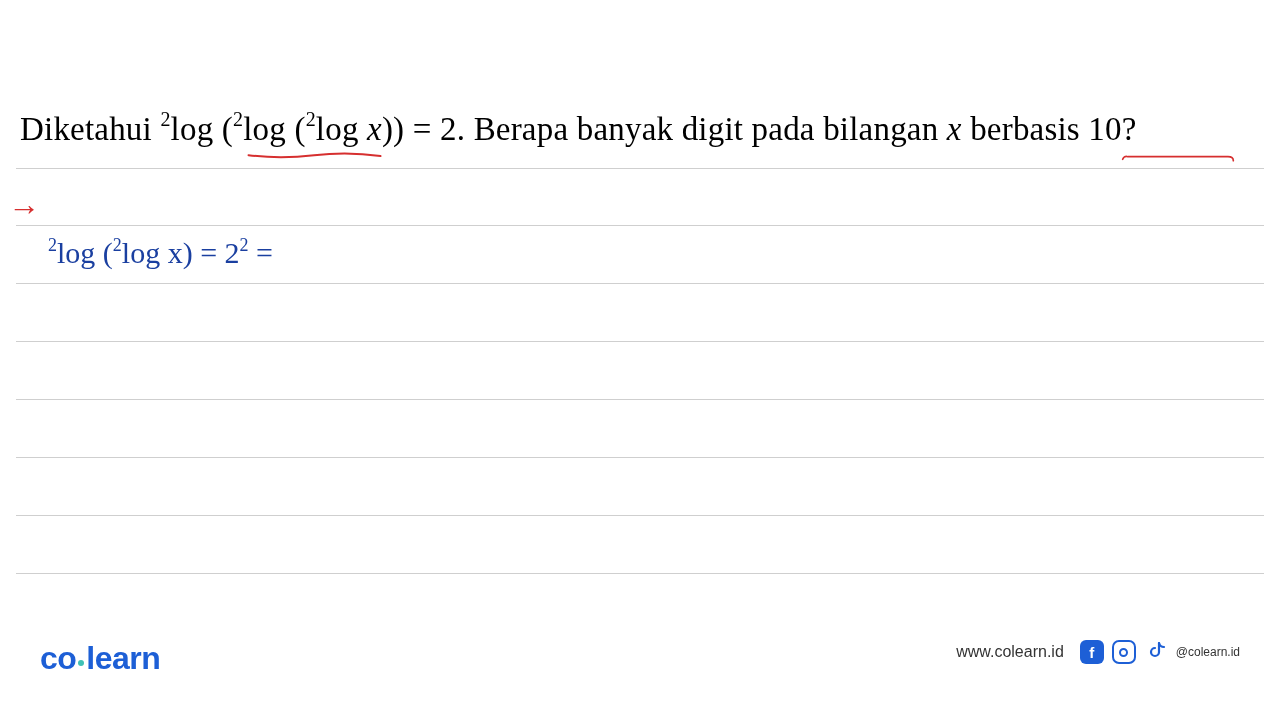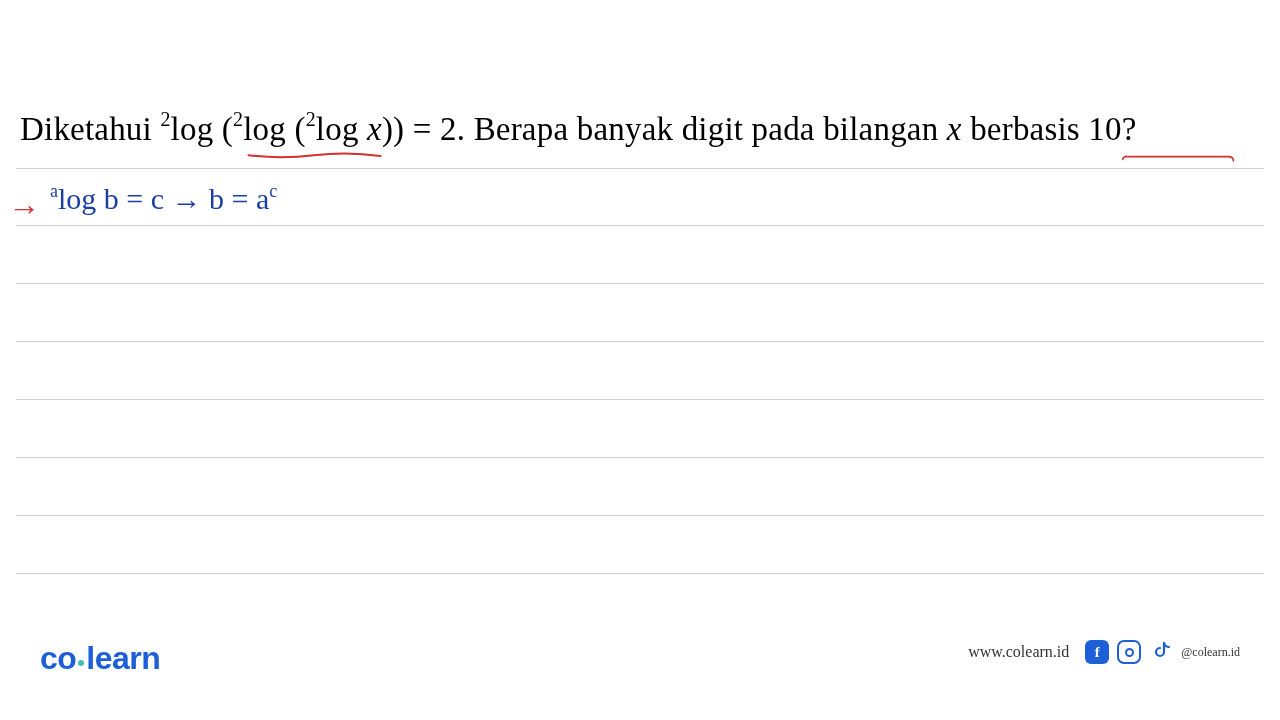--- a/index.html
+++ b/index.html
@@ -86,21 +86,21 @@
     vertical-align: middle;
     margin: 0 2px;
     position: relative;
     top: 2px;
   }
   .footer-right {
     margin-left: auto;
     display: flex;
     align-items: center;
     gap: 16px;
-    font-family: Liberation Serif, serif;
+    font-family: Liberation Sans, sans-serif;
   }
   .website {
     font-size: 16px;
     color: #333;
   }
   .social {
     display: flex;
     align-items: center;
     gap: 8px;
   }
@@ -149,24 +149,24 @@
   <div class="divider" style="top:225px"></div>
   <div class="divider" style="top:283px"></div>
   <div class="divider" style="top:341px"></div>
   <div class="divider" style="top:399px"></div>
   <div class="divider" style="top:457px"></div>
   <div class="divider" style="top:515px"></div>
   <div class="divider" style="top:573px"></div>
 
   <div class="arrow-red" style="top:186px; left:8px;">→</div>
 
-  <div class="handwritten" style="top:182px; left:50px;">
-    <span class="sup">a</span><span>log b = c  →   b = a</span><span class="sup">c</span>
+
+  <div class="handwritten" style="top:236px; left:48px;">
+    <span class="sup">2</span><span>log (</span><span class="sup">2</span><span>log x)  =  2</span><span class="sup">2</span><span> = </span>
   </div>
-
 
   <div class="footer">
     <div class="logo">
       <span>co</span><span class="dot"></span><span>learn</span>
     </div>
     <div class="footer-right">
       <span class="website">www.colearn.id</span>
       <div class="social">
         <span class="social-icon filled">
             <span>f</span>

